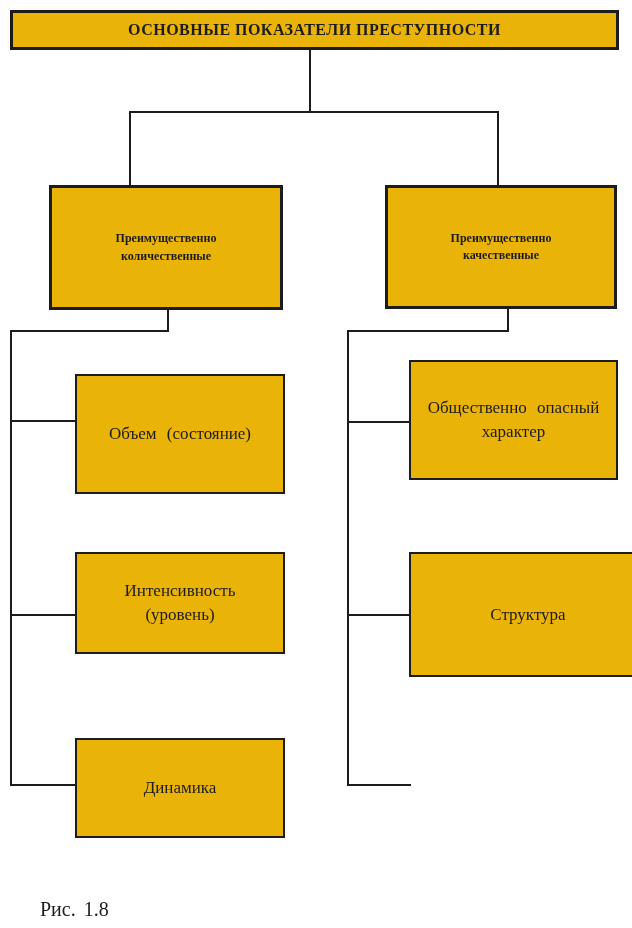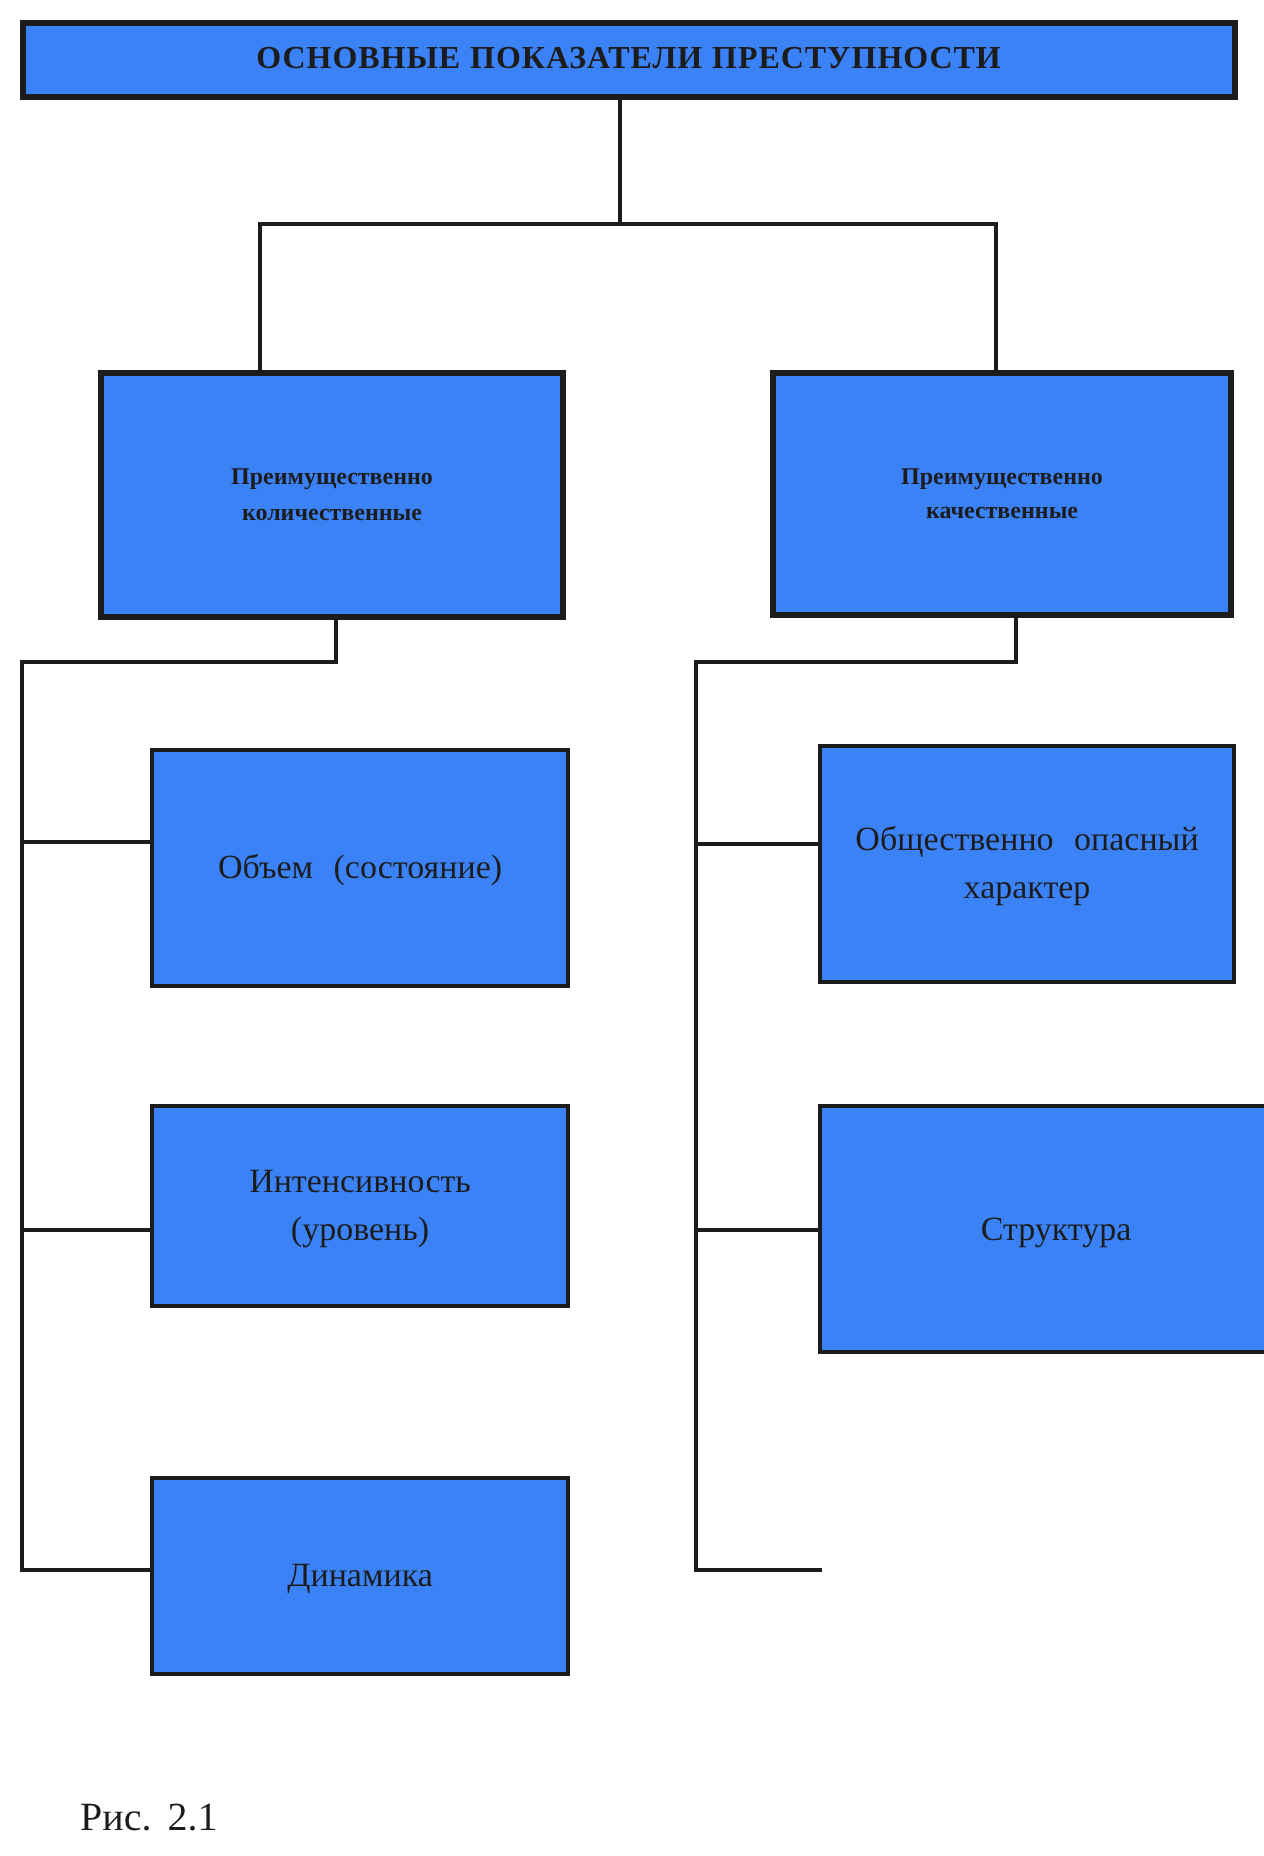--- a/index.html
+++ b/index.html
@@ -12,21 +12,21 @@
     width: 632px;
     height: 928px;
     background: var(--paper, #ffffff);
     font-family: "Liberation Serif", "DejaVu Serif", serif;
     color: var(--ink, #1c1c1c);
     overflow: hidden;
   }
   .box {
     position: absolute;
     box-sizing: border-box;
-    background: #3b82f6;
+    background: #eab308;
     display: flex;
     align-items: center;
     justify-content: center;
     text-align: center;
   }
   .bd3 { border: 3px solid var(--ink, #1c1c1c); }
   .bd2 { border: 2px solid var(--ink, #1c1c1c); }
   .label { display: block; }
   .label span { display: block; }
   .title-text {
@@ -116,29 +116,29 @@
       <span>(уровень)</span>
     </div>
   </div>
 
   <div class="box bd2" style="left:75px; top:738px; width:210px; height:100px;">
     <div class="label child-text">
       <span>Динамика</span>
     </div>
   </div>
 
-  <div class="box bd2" style="left:409px; top:360px; width:209px; height:120px;margin-top:12px;">
+  <div class="box bd2" style="left:409px; top:360px; width:209px; height:120px;">
     <div class="label child-text">
       <span>Общественно опасный</span>
       <span>характер</span>
     </div>
   </div>
 
   <div class="box bd2" style="left:409px; top:552px; width:238px; height:125px;">
     <div class="label child-text">
       <span>Структура</span>
     </div>
   </div>
 
 
-  <div class="caption">Рис. 2.1</div>
+  <div class="caption">Рис. 1.8</div>
 
 </div>
 
 </body></html>

